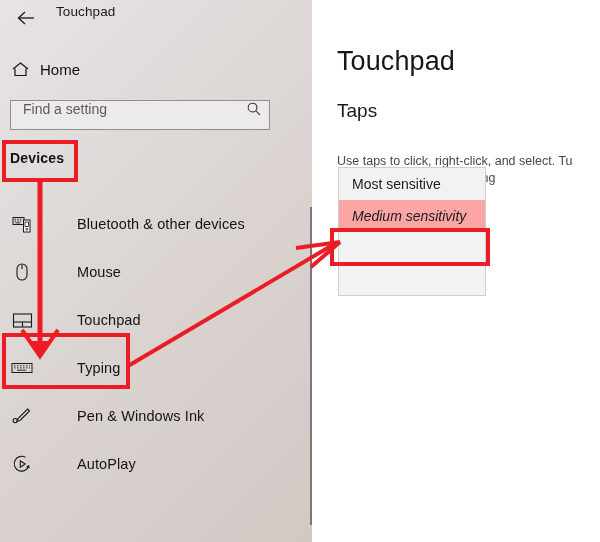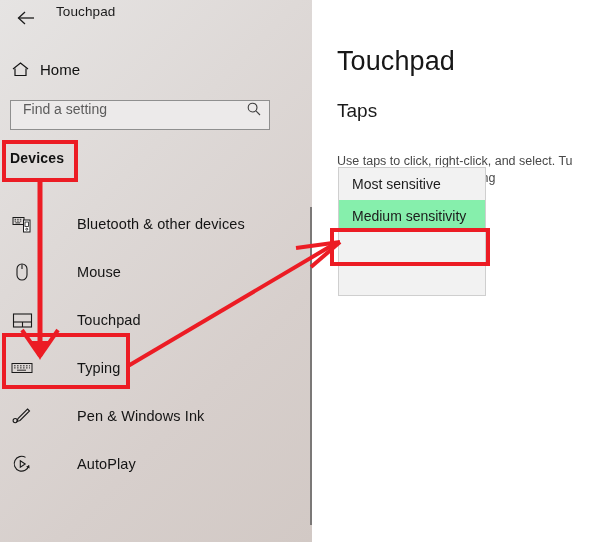--- a/index.html
+++ b/index.html
@@ -107,21 +107,21 @@
     background: #f2f2f2;
     border: 1px solid #cfcfcf;
     z-index: 20;
   }
   .dd-item {
     height: 32px;
     display: flex; align-items: center;
     padding-left: 13px;
     font-size: 14px; color: #1c1c1c;
   }
-  .dd-item.selected { background: #86efac; }
+  .dd-item.selected { background: #fca5a5; font-style: italic; }
   .redbox { position: absolute; border: 4px solid #ec1c24; z-index: 40; }
   #box-devices { left: 2px;   top: 140px; width: 76px;  height: 42px; }
   #box-touchpad{ left: 2px;   top: 333px; width: 128px; height: 56px; }
   #box-medium  { left: 330px; top: 228px; width: 160px; height: 38px; }
   .annot-svg { position: absolute; left: 0; top: 0; width: 600px; height: 542px; z-index: 39; }
 </style>
 </head>
 <body>
 
 <div id="root">

